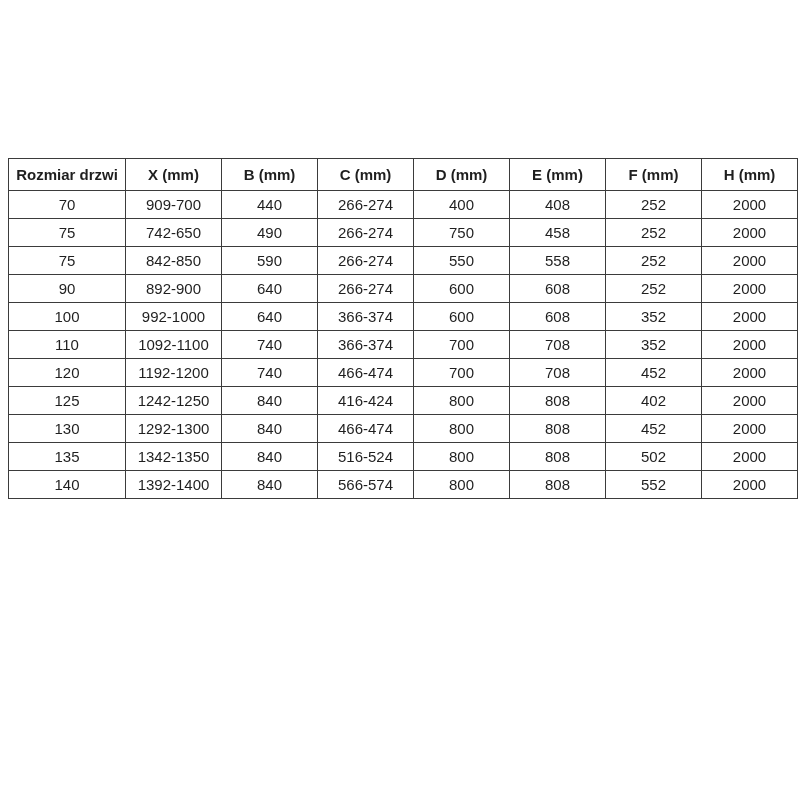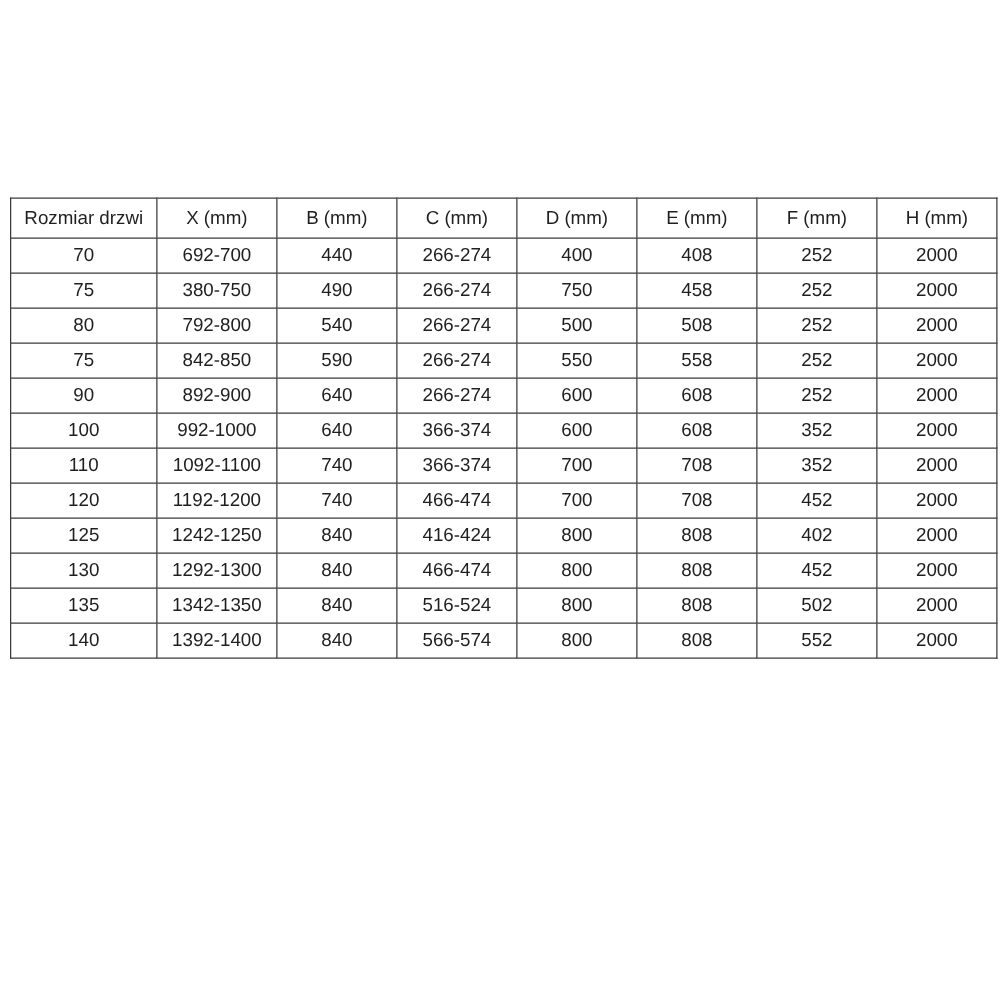--- a/index.html
+++ b/index.html
@@ -32,21 +32,21 @@
     text-align: center;
     vertical-align: middle;
     font-size: 15px;
     line-height: 1;
     padding: 0;
     background: #ffffff;
     overflow: hidden;
     white-space: nowrap;
   }
   table.size-table th {
-    font-weight: normal;
+    font-weight: bold;
     height: 31px;
   }
   table.size-table td {
     font-weight: normal;
     height: 27px;
   }
   col.c-first { width: 117px; }
   col.c-rest  { width: 96px; }
 </style>
 </head>
@@ -72,45 +72,35 @@
         <th>C (mm)</th>
         <th>D (mm)</th>
         <th>E (mm)</th>
         <th>F (mm)</th>
         <th>H (mm)</th>
       </tr>
     </thead>
     <tbody>
         <tr>
           <td>70</td>
-          <td>692-700</td>
+          <td>909-700</td>
           <td>440</td>
           <td>266-274</td>
           <td>400</td>
           <td>408</td>
           <td>252</td>
           <td>2000</td>
         </tr>
         <tr>
           <td>75</td>
-          <td>380-750</td>
+          <td>742-650</td>
           <td>490</td>
           <td>266-274</td>
           <td>750</td>
           <td>458</td>
-          <td>252</td>
-          <td>2000</td>
-        </tr>
-        <tr>
-          <td>80</td>
-          <td>792-800</td>
-          <td>540</td>
-          <td>266-274</td>
-          <td>500</td>
-          <td>508</td>
           <td>252</td>
           <td>2000</td>
         </tr>
         <tr>
           <td>75</td>
           <td>842-850</td>
           <td>590</td>
           <td>266-274</td>
           <td>550</td>
           <td>558</td>

